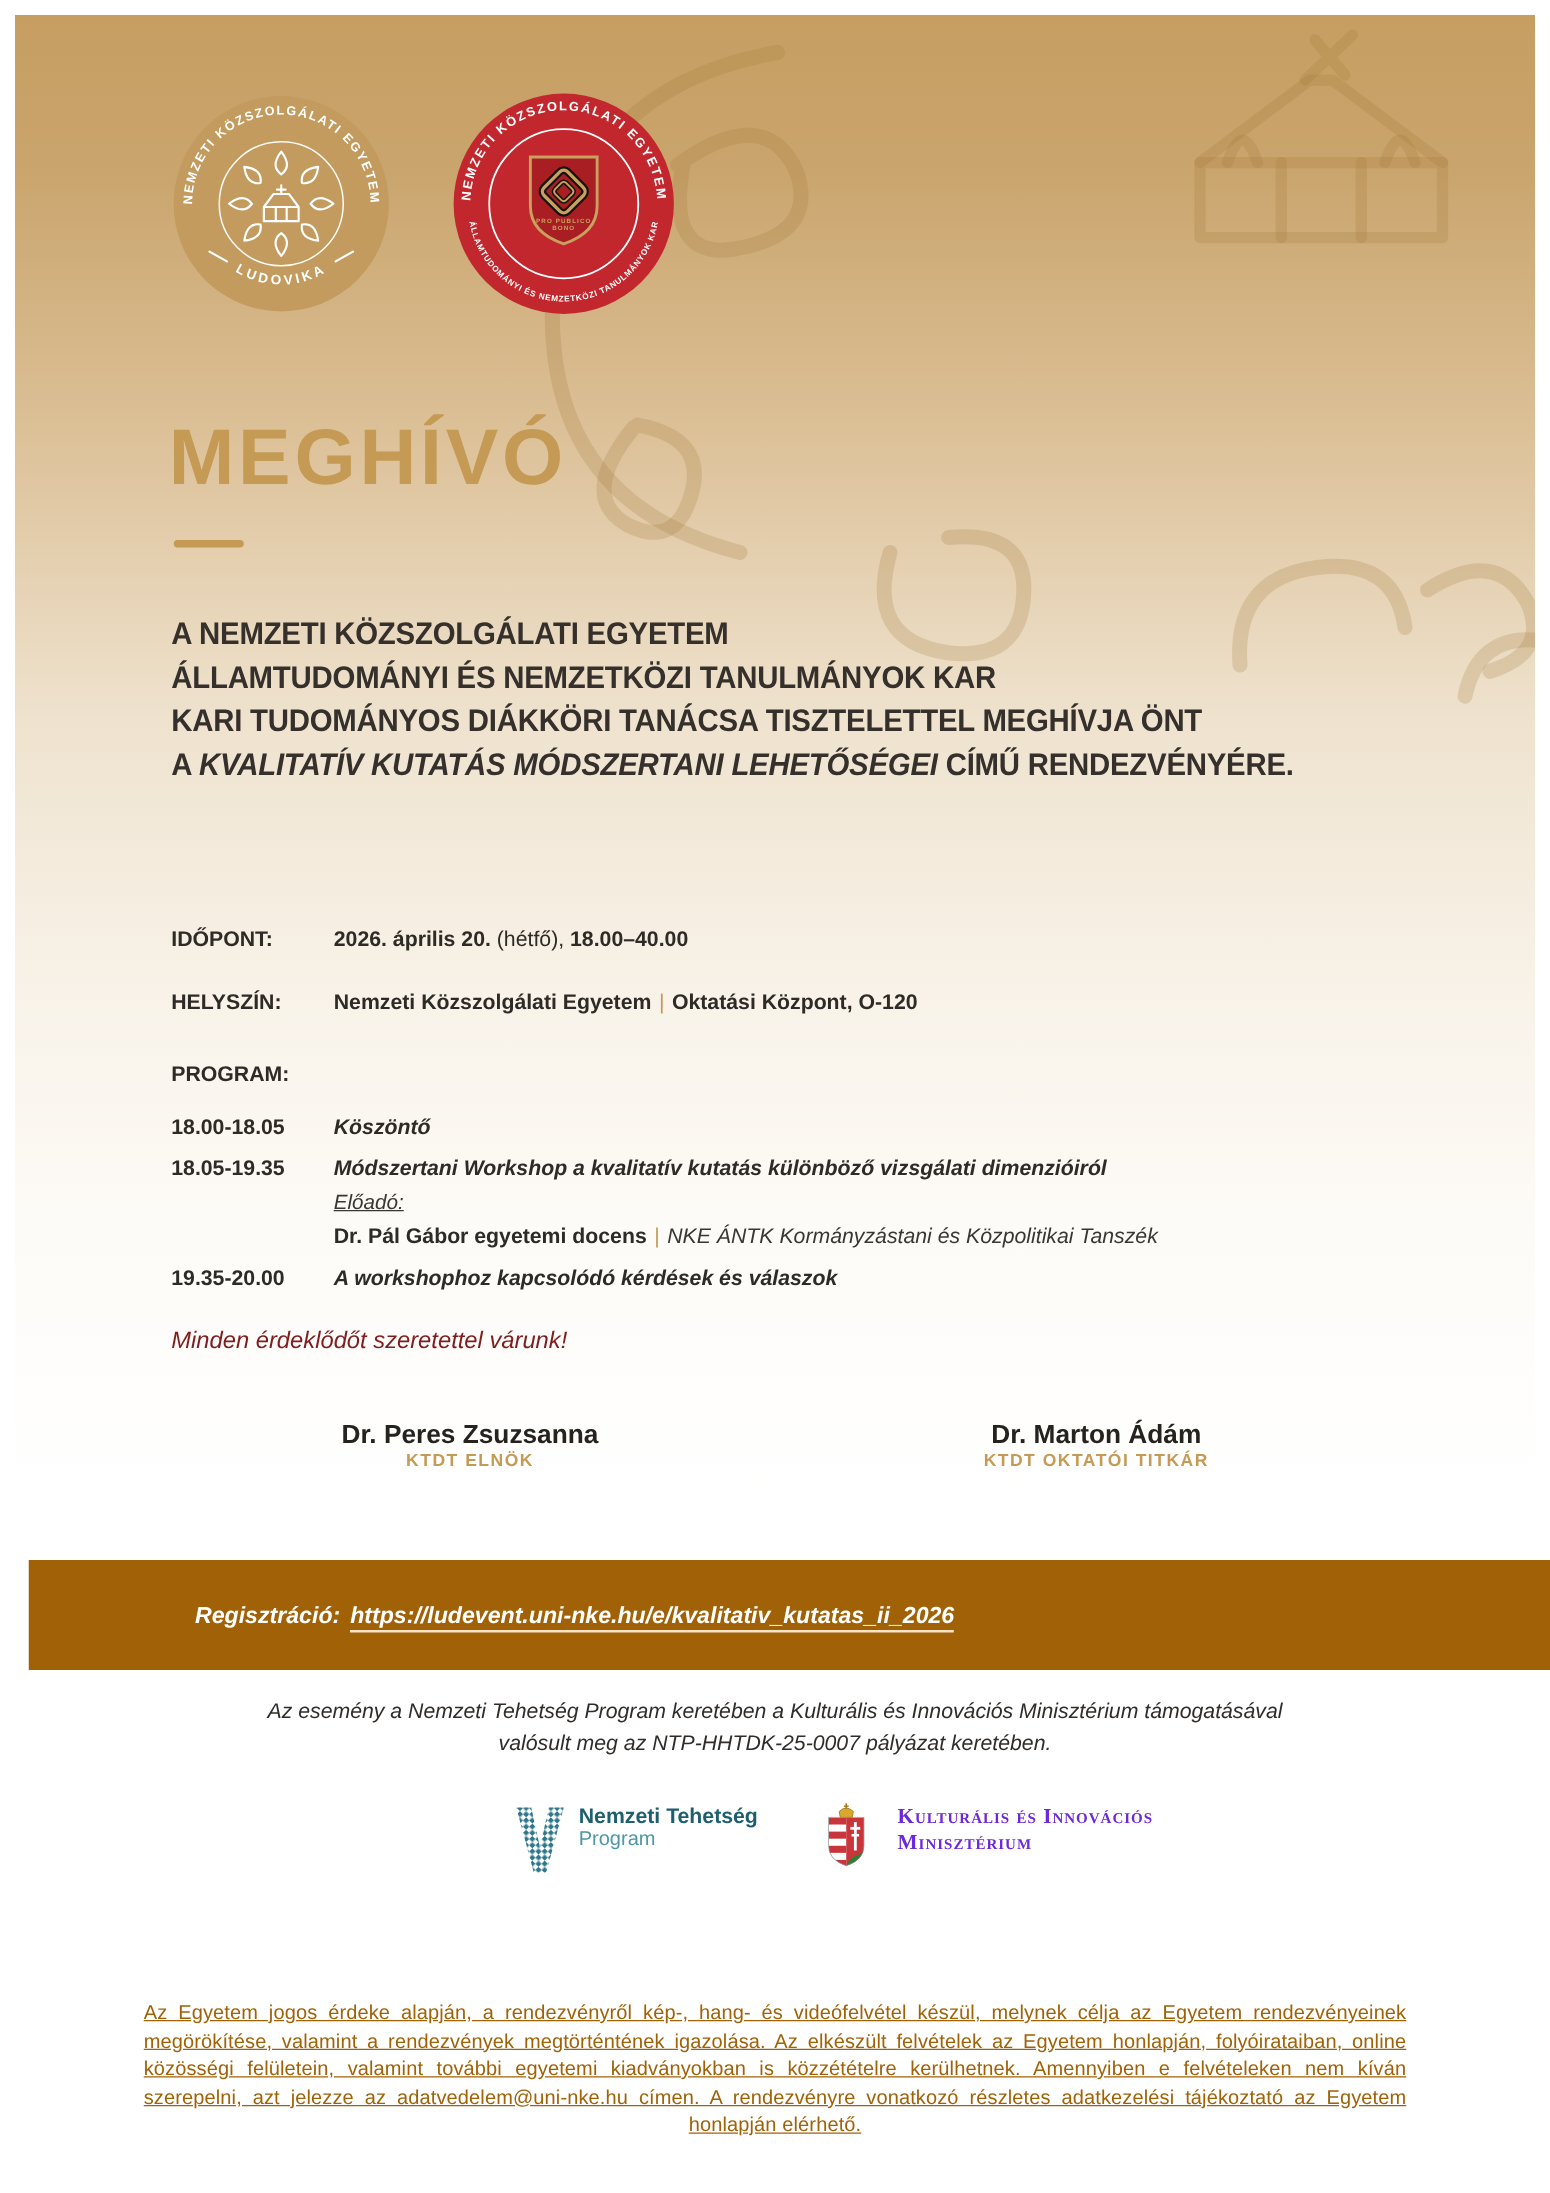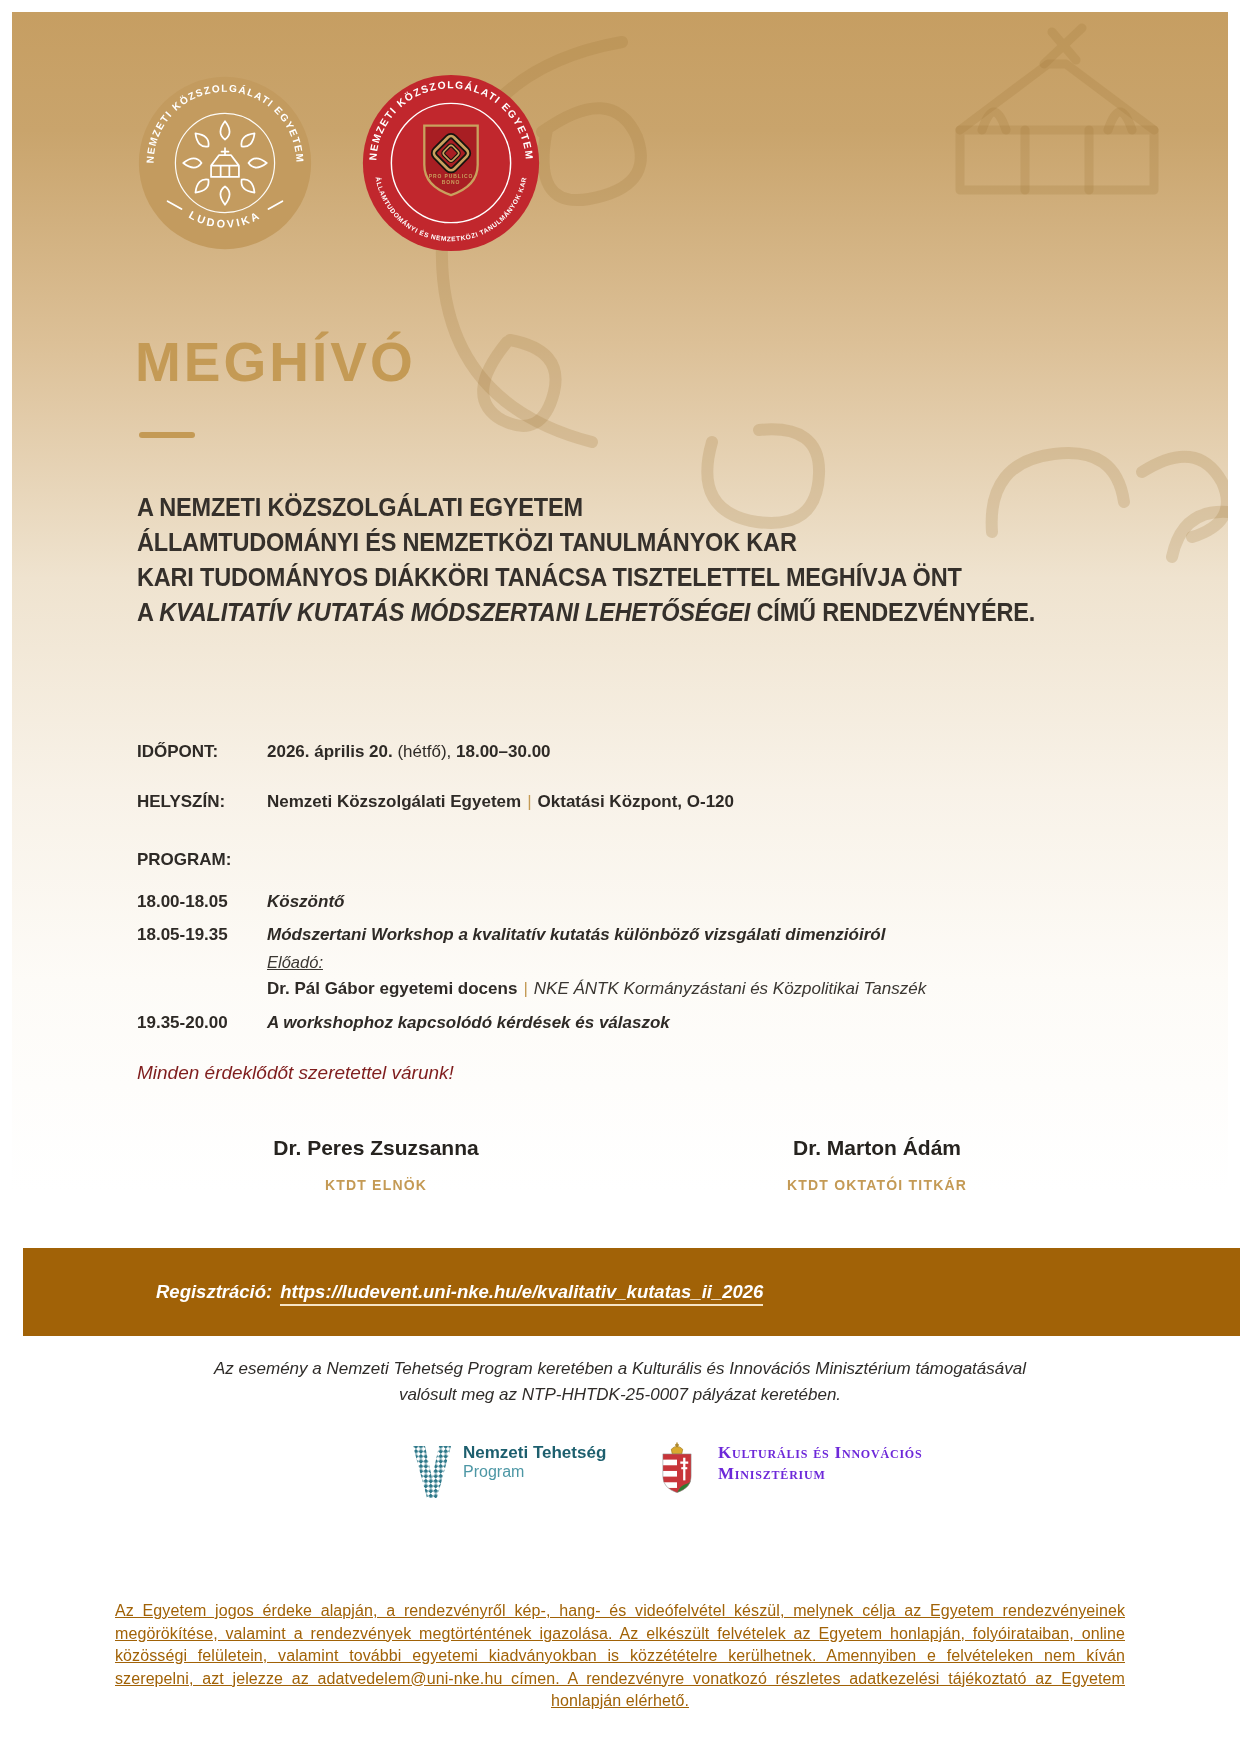--- a/index.html
+++ b/index.html
@@ -10,21 +10,21 @@
   .bg-panel{
     position:absolute;left:12px;top:12px;width:1216px;height:1180px;
     background:linear-gradient(180deg,#c69e62 0%,#c9a46c 10%,#dcc097 28%,#efe3cf 48%,#f8f2e8 66%,#fdfbf7 82%,#ffffff 100%);
   }
   .ornament{position:absolute;left:292px;top:12px;width:936px;height:560px;}
   .logo{position:absolute;}
   .logo-lud{left:138px;top:76px;width:174px;height:174px;}
   .logo-antk{left:362px;top:74px;width:178px;height:178px;}
   .page-title{
     position:absolute;left:135px;top:330px;
-    font-size:55px;font-weight:700;letter-spacing:3px;color:#c49a55;
+    font-size:63px;font-weight:700;letter-spacing:3px;color:#c49a55;
   }
   .divider{position:absolute;left:139px;top:432px;width:56px;height:6px;background:#c49a55;border-radius:3px;}
   .intro{
     position:absolute;left:137px;top:490px;width:1060px;
     font-size:25px;line-height:35px;font-weight:700;letter-spacing:-0.2px;color:#35302b;
     transform:scaleX(0.94);transform-origin:0 0;
   }
   .intro .it{font-style:italic;}
   .detail-row{position:absolute;left:137px;font-size:17px;}
   .detail-row .lbl{display:inline-block;width:130px;font-weight:700;vertical-align:top;}
@@ -34,21 +34,21 @@
   .reg-line2{margin-top:4px;font-weight:400;}
   .prog-row{position:absolute;left:137px;font-size:17px;}
   .prog-row .time{display:inline-block;width:130px;font-weight:700;vertical-align:top;}
   .prog-row .desc{display:inline-block;font-weight:700;vertical-align:top;max-width:860px;font-style:italic;}
   .presenter-label{position:absolute;left:267px;font-size:16.5px;font-style:italic;color:#3a3631;text-decoration:underline;}
   .presenter{position:absolute;left:267px;font-size:17px;}
   .presenter .it{font-style:italic;font-weight:400;color:#3a3631;}
   .closing{position:absolute;left:137px;top:1062px;font-size:19px;font-weight:400;font-style:italic;color:#7f1d1d;}
   .sig{position:absolute;width:320px;text-align:center;top:1136px;}
   .sig .name{font-size:21px;font-weight:700;color:#26231f;}
-  .sig .role{margin-top:17px;font-size:14px;font-weight:700;letter-spacing:1.2px;color:#c49a55;}
+  .sig .role{margin-top:0;font-size:14px;font-weight:700;letter-spacing:1.2px;color:#c49a55;}
   .sig-1{left:216px;} .sig-2{left:717px;}
   .reg-bar{
     position:absolute;left:23px;top:1248px;width:1217px;height:88px;background:#a16207;
     display:flex;align-items:center;
   }
   .reg-bar .inner{padding-left:133px;font-size:18.5px;font-style:italic;color:#ffffff;}
   .reg-label{font-weight:600;margin-right:8px;}
   .reg-url{font-weight:700;border-bottom:2px solid rgba(255,243,218,0.9);padding-bottom:2px;cursor:pointer;}
   .support{
     position:absolute;left:0;top:1356px;width:1240px;text-align:center;
@@ -157,21 +157,21 @@
   <div class="divider"></div>
 
   <div class="intro">
     <div>A NEMZETI KÖZSZOLGÁLATI EGYETEM</div>
     <div>ÁLLAMTUDOMÁNYI ÉS NEMZETKÖZI TANULMÁNYOK KAR</div>
     <div>KARI TUDOMÁNYOS DIÁKKÖRI TANÁCSA TISZTELETTEL MEGHÍVJA ÖNT</div>
     <div><span>A </span><span class="it">KVALITATÍV KUTATÁS MÓDSZERTANI LEHETŐSÉGEI</span><span> CÍMŰ RENDEZVÉNYÉRE.</span></div>
   </div>
 
   <div class="detail-row" style="top:742px;">
-    <span class="lbl">IDŐPONT:</span><span class="val"><span class="b">2026. április 20.</span> <span>(hétfő),</span> <span class="b">18.00–30.00</span></span>
+    <span class="lbl">IDŐPONT:</span><span class="val"><span class="b">2026. április 20.</span> <span>(hétfő),</span> <span class="b">18.00–40.00</span></span>
   </div>
 
   <div class="detail-row" style="top:792px;">
     <span class="lbl">HELYSZÍN:</span><span class="val"><span class="b">Nemzeti Közszolgálati Egyetem</span><span class="sep">|</span><span class="b">Oktatási Központ, O-120</span>
     </span>
   </div>
 
   <div class="detail-row" style="top:850px;">
     <span class="lbl">PROGRAM:</span>
   </div>

